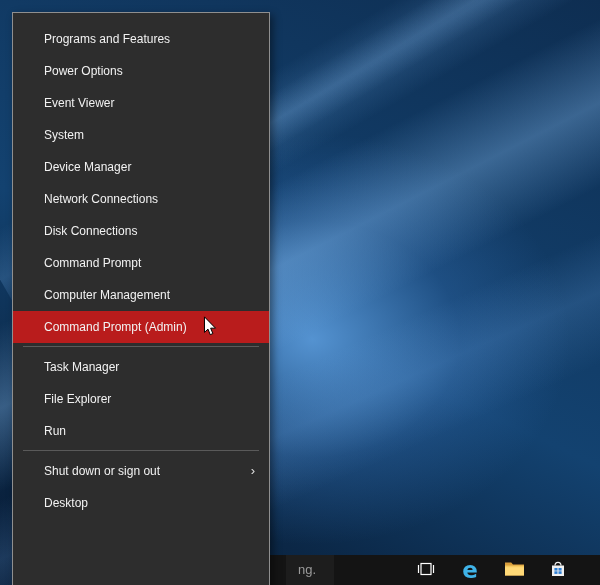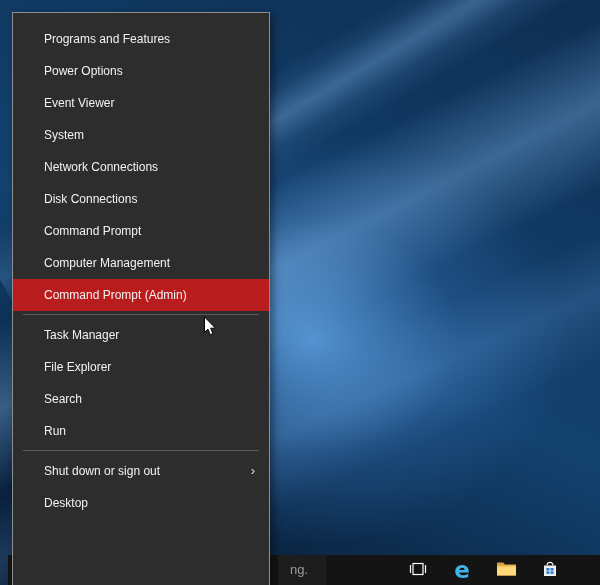--- a/index.html
+++ b/index.html
@@ -24,21 +24,21 @@
     background:linear-gradient(rgba(140,195,248,0) 0%, rgba(140,195,248,0.35) 50%, rgba(140,195,248,0) 100%); }
   .beam-2 { left:-60px; top:10px; width:900px; height:90px; transform:rotate(-30deg);
     background:linear-gradient(rgba(120,180,240,0) 0%, rgba(120,180,240,0.22) 50%, rgba(120,180,240,0) 100%); }
   .beam-3 { left:-80px; top:330px; width:950px; height:120px; transform:rotate(-24deg);
     background:linear-gradient(rgba(110,170,235,0) 0%, rgba(110,170,235,0.20) 45%, rgba(110,170,235,0) 100%); }
   .beam-4 { left:100px; top:-40px; width:800px; height:50px; transform:rotate(-31deg);
     background:linear-gradient(rgba(150,200,250,0) 0%, rgba(150,200,250,0.18) 50%, rgba(150,200,250,0) 100%); }
 
   
   .taskbar {
-    position:absolute; left:8px; right:0; bottom:0; height:30px;
+    position:absolute; left:16px; right:0; bottom:0; height:30px;
     background:#141414;
     z-index: 5;
   }
   .search-remnant {
     position:absolute; left:270px; top:0; width:48px; height:30px;
     background:#1d1d1d;
     color:#9a9a9a; font-size:13px; line-height:30px; padding-left:12px;
   }
   .tb-icons {
     position:absolute; left:388px; top:0; height:30px;
@@ -136,20 +136,23 @@
   <div class="mi">
       <span class="mi-label">Power Options</span>
     </div>
   <div class="mi">
       <span class="mi-label">Event Viewer</span>
     </div>
   <div class="mi">
       <span class="mi-label">System</span>
     </div>
   <div class="mi">
+      <span class="mi-label">Device Manager</span>
+    </div>
+  <div class="mi">
       <span class="mi-label">Network Connections</span>
     </div>
   <div class="mi">
       <span class="mi-label">Disk Connections</span>
     </div>
   <div class="mi">
       <span class="mi-label">Command Prompt</span>
     </div>
   <div class="mi">
       <span class="mi-label">Computer Management</span>
@@ -158,23 +161,20 @@
       <span class="mi-label">Command Prompt (Admin)</span>
     </div>
   <div class="sep"></div>
   <div class="mi">
       <span class="mi-label">Task Manager</span>
     </div>
   <div class="mi">
       <span class="mi-label">File Explorer</span>
     </div>
   <div class="mi">
-      <span class="mi-label">Search</span>
-    </div>
-  <div class="mi">
       <span class="mi-label">Run</span>
     </div>
   <div class="sep"></div>
   <div class="mi">
     <span class="mi-label">Shut down or sign out</span>
     <span class="arrow">›</span>
   </div>
   <div class="mi">
       <span class="mi-label">Desktop</span>
     </div>

